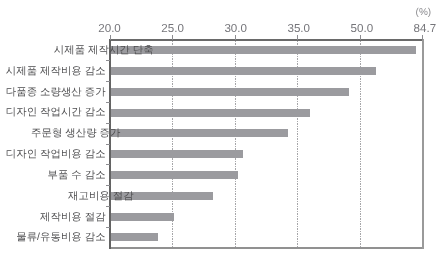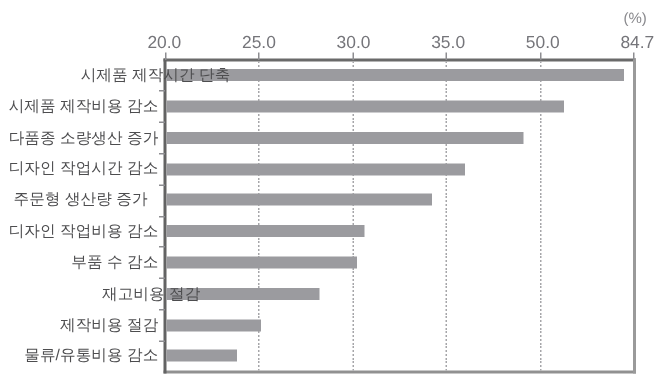--- a/index.html
+++ b/index.html
@@ -71,21 +71,21 @@
     </div>
   <div id="yAxisLayer">
       <div class="cat-label" style="left: 5.75625px; top: 44.01px; margin-left: 48px;">시제품 제작시간 단축</div>
       <div class="ytick-mark" style="left: 106.47px; top: 60px; width: 3.6px; height: 1px;"></div>
       <div class="cat-label" style="left: 5.75625px; top: 64.83px;">시제품 제작비용 감소</div>
       <div class="ytick-mark" style="left: 106.47px; top: 81px; width: 3.6px; height: 1px;"></div>
       <div class="cat-label" style="left: 5.75625px; top: 85.65px;">다품종 소량생산 증가</div>
       <div class="ytick-mark" style="left: 106.47px; top: 102px; width: 3.6px; height: 1px;"></div>
       <div class="cat-label" style="left: 5.75625px; top: 106.47px;">디자인 작업시간 감소</div>
       <div class="ytick-mark" style="left: 106.47px; top: 123px; width: 3.6px; height: 1px;"></div>
-      <div class="cat-label" style="left: 9px; top: 127.29px;">주문형 생산량 증가</div>
+      <div class="cat-label" style="left: 31px; top: 127.29px;">주문형 생산량 증가</div>
       <div class="ytick-mark" style="left: 106.47px; top: 144px; width: 3.6px; height: 1px;"></div>
       <div class="cat-label" style="left: 5.75625px; top: 148.11px;">디자인 작업비용 감소</div>
       <div class="ytick-mark" style="left: 106.47px; top: 164px; width: 3.6px; height: 1px;"></div>
       <div class="cat-label" style="left: 47.5219px; top: 168.93px;">부품 수 감소</div>
       <div class="ytick-mark" style="left: 106.47px; top: 185px; width: 3.6px; height: 1px;"></div>
       <div class="cat-label" style="left: 40.0062px; top: 189.75px; margin-left: 28px;">재고비용 절감</div>
       <div class="ytick-mark" style="left: 106.47px; top: 206px; width: 3.6px; height: 1px;"></div>
       <div class="cat-label" style="left: 40.0062px; top: 210.57px;">제작비용 절감</div>
       <div class="ytick-mark" style="left: 106.47px; top: 227px; width: 3.6px; height: 1px;"></div>
       <div class="cat-label" style="left: 16.1937px; top: 231.39px;">물류/유통비용 감소</div>

